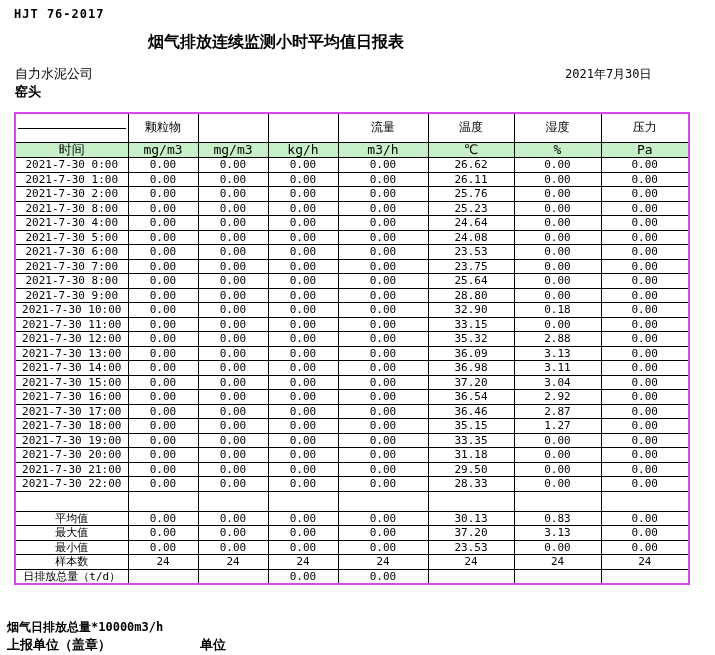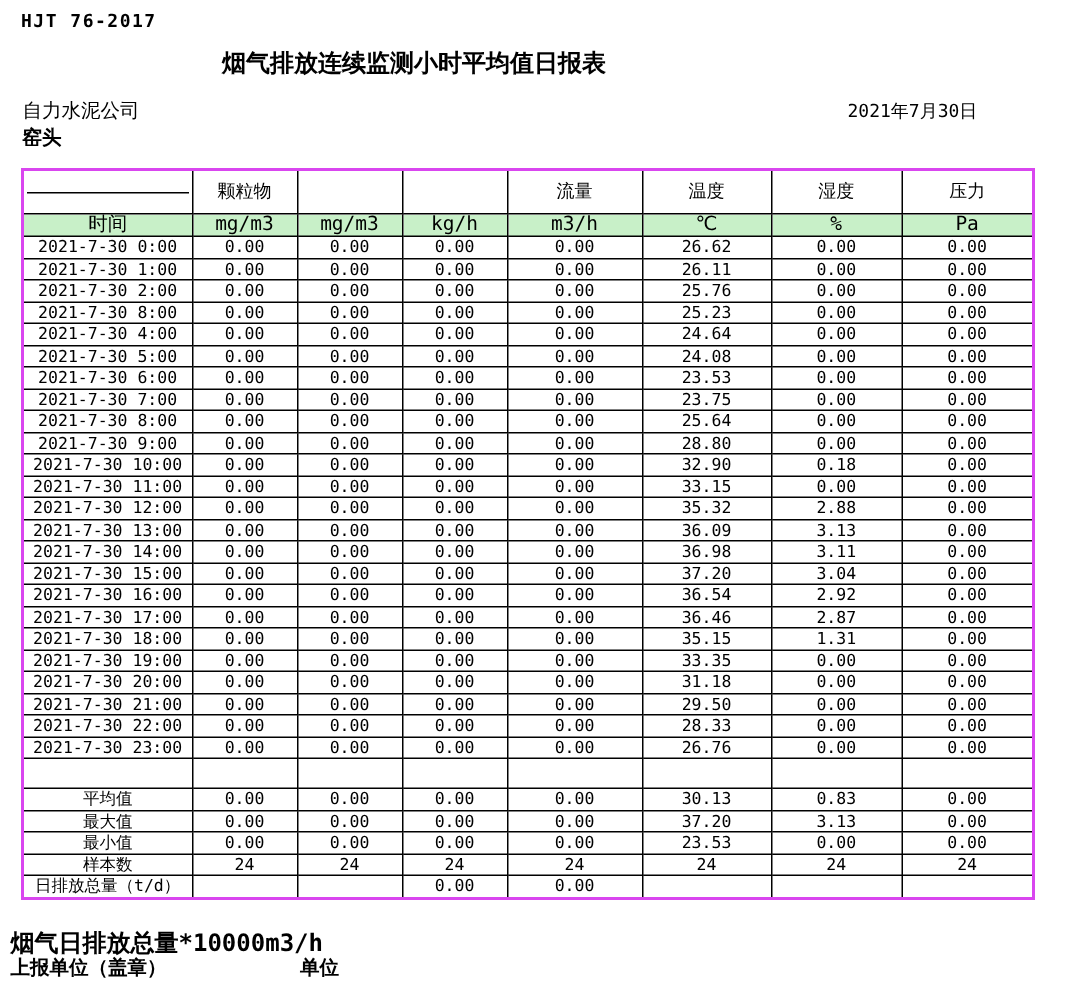--- a/index.html
+++ b/index.html
@@ -27,21 +27,21 @@
     white-space:nowrap;overflow:hidden;
   }
   tr.group-row th{height:27px;font-size:12px;}
   th.corner{padding:0;}
   .split{display:flex;flex-direction:column;height:28px;}
   .split div{flex:1;}
   .split div:first-child{border-bottom:1px solid #000;}
   tr.unit-row th{background:var(--unit-green,#c8f0c8);height:13px;font-size:13px;}
   tr.spacer-row td{height:19px;}
 
-  .note1{left:7px;top:619px;font-weight:bold;font-size:16px;}
+  .note1{left:7px;top:619px;font-weight:bold;font-size:12px;}
   .note2{left:7px;top:636px;font-weight:bold;font-size:13px;}
   .note2b{left:200px;top:636px;font-weight:bold;font-size:13px;}
 </style>
 </head>
 <body>
 
 <div class="abs doc-code">HJT 76-2017</div>
 <div class="abs title">烟气排放连续监测小时平均值日报表</div>
 <div class="abs company">自力水泥公司</div>
 <div class="abs date">2021年7月30日</div>
@@ -266,21 +266,21 @@
         <td>2.87</td>
         <td>0.00</td>
       </tr>
       <tr>
         <td>2021-7-30 18:00</td>
         <td>0.00</td>
         <td>0.00</td>
         <td>0.00</td>
         <td>0.00</td>
         <td>35.15</td>
-        <td>1.31</td>
+        <td>1.27</td>
         <td>0.00</td>
       </tr>
       <tr>
         <td>2021-7-30 19:00</td>
         <td>0.00</td>
         <td>0.00</td>
         <td>0.00</td>
         <td>0.00</td>
         <td>33.35</td>
         <td>0.00</td>
@@ -306,30 +306,20 @@
         <td>0.00</td>
         <td>0.00</td>
       </tr>
       <tr>
         <td>2021-7-30 22:00</td>
         <td>0.00</td>
         <td>0.00</td>
         <td>0.00</td>
         <td>0.00</td>
         <td>28.33</td>
-        <td>0.00</td>
-        <td>0.00</td>
-      </tr>
-      <tr>
-        <td>2021-7-30 23:00</td>
-        <td>0.00</td>
-        <td>0.00</td>
-        <td>0.00</td>
-        <td>0.00</td>
-        <td>26.76</td>
         <td>0.00</td>
         <td>0.00</td>
       </tr>
     </tbody>
   <tbody>
     <tr class="spacer-row">
       <td></td>
       <td></td>
       <td></td>
       <td></td>

